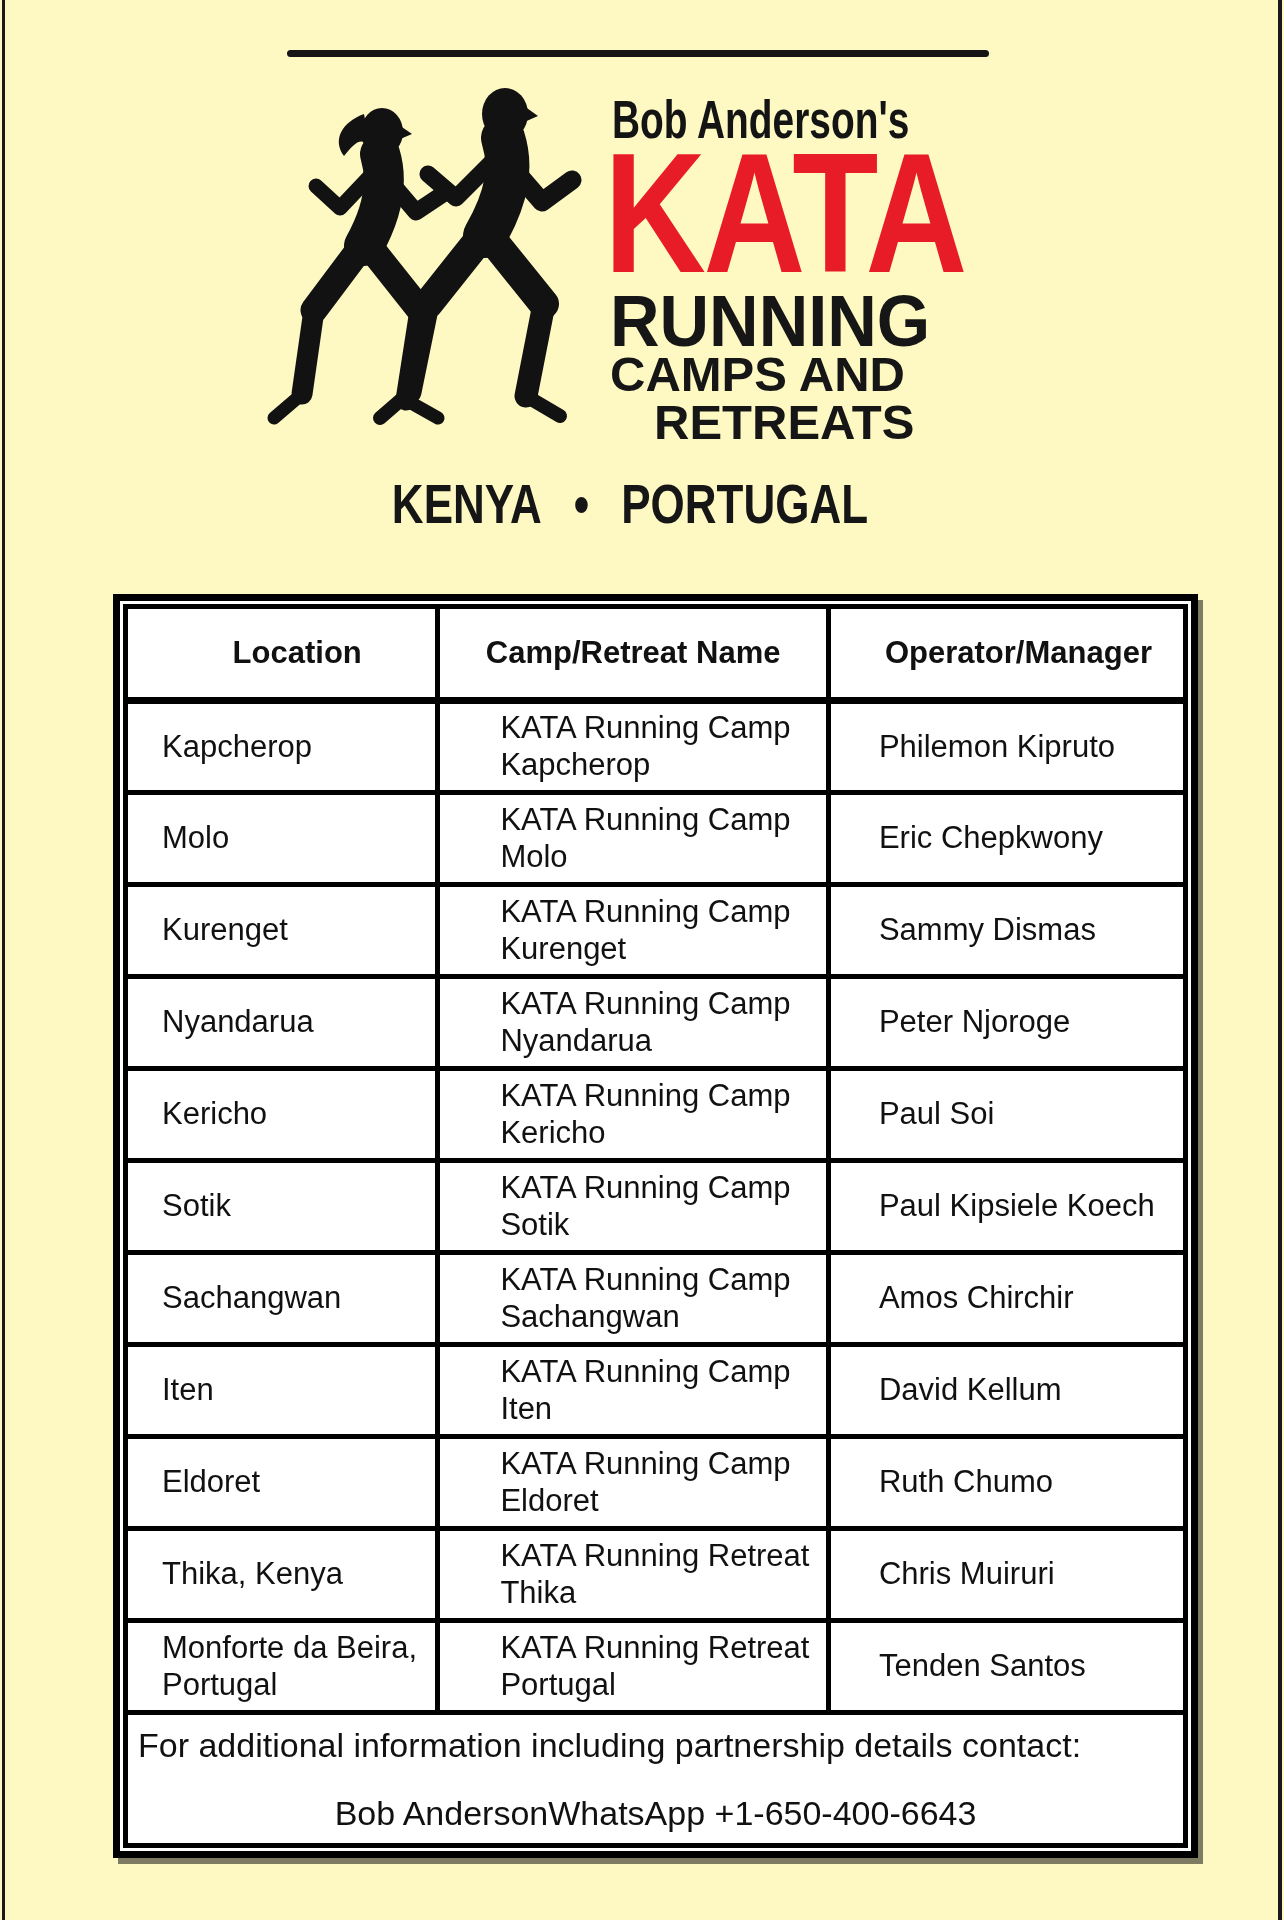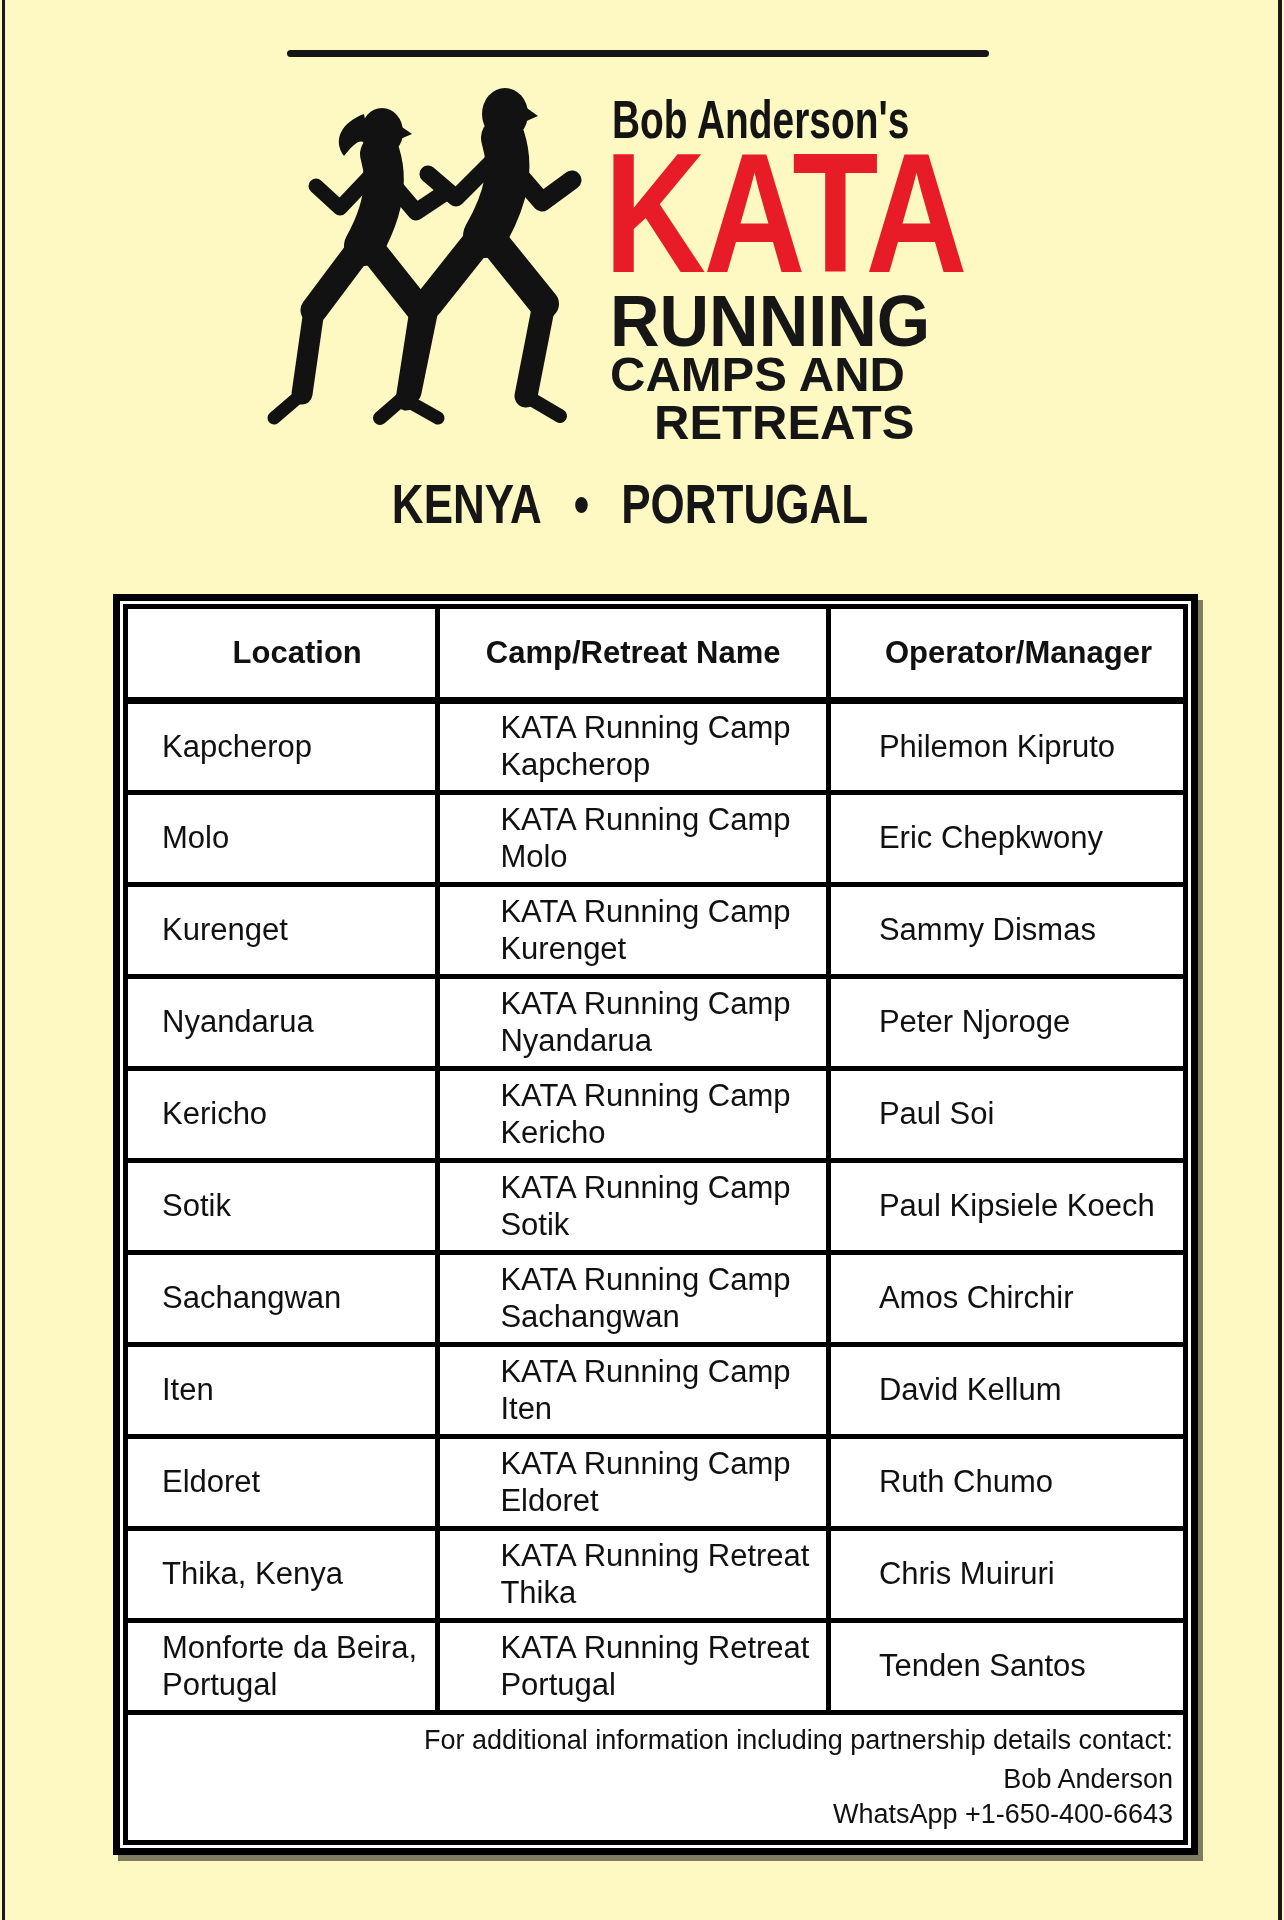--- a/index.html
+++ b/index.html
@@ -35,22 +35,22 @@
   th,td{border:5px solid #000;vertical-align:middle;}
   th{height:86px;font-size:31px;font-weight:bold;text-align:center;border-bottom-width:7px;}
   th.h1{padding-left:32px;}
   th.h2{text-align:center;}
   th.h3{padding-left:24px;}
   tbody tr{height:92px;}
   td{font-size:31px;line-height:1.18;}
   td.c-loc{padding-left:34px;padding-right:10px;}
   td.c-camp{padding-left:60px;padding-right:8px;}
   td.c-op{padding-left:48px;padding-right:6px;}
-  td.footer-cell{height:96px;text-align:right;font-size:27px;line-height:1.3;padding:8px 10px;}
-  .contact-row{display:flex;justify-content:center;margin-top:4px;flex-direction:column;}
+  td.footer-cell{height:96px;text-align:left;font-size:34px;line-height:1.3;padding:8px 10px;}
+  .contact-row{display:flex;justify-content:center;margin-top:24px;}
 </style>
 </head>
 <body>
 
 <div class="page">
   <div class="edge edge-left"></div>
   <div class="edge edge-right"></div>
   <div class="top-rule"></div>
 
   <svg class="runners" width="348" height="436" viewBox="0 0 348 436">

